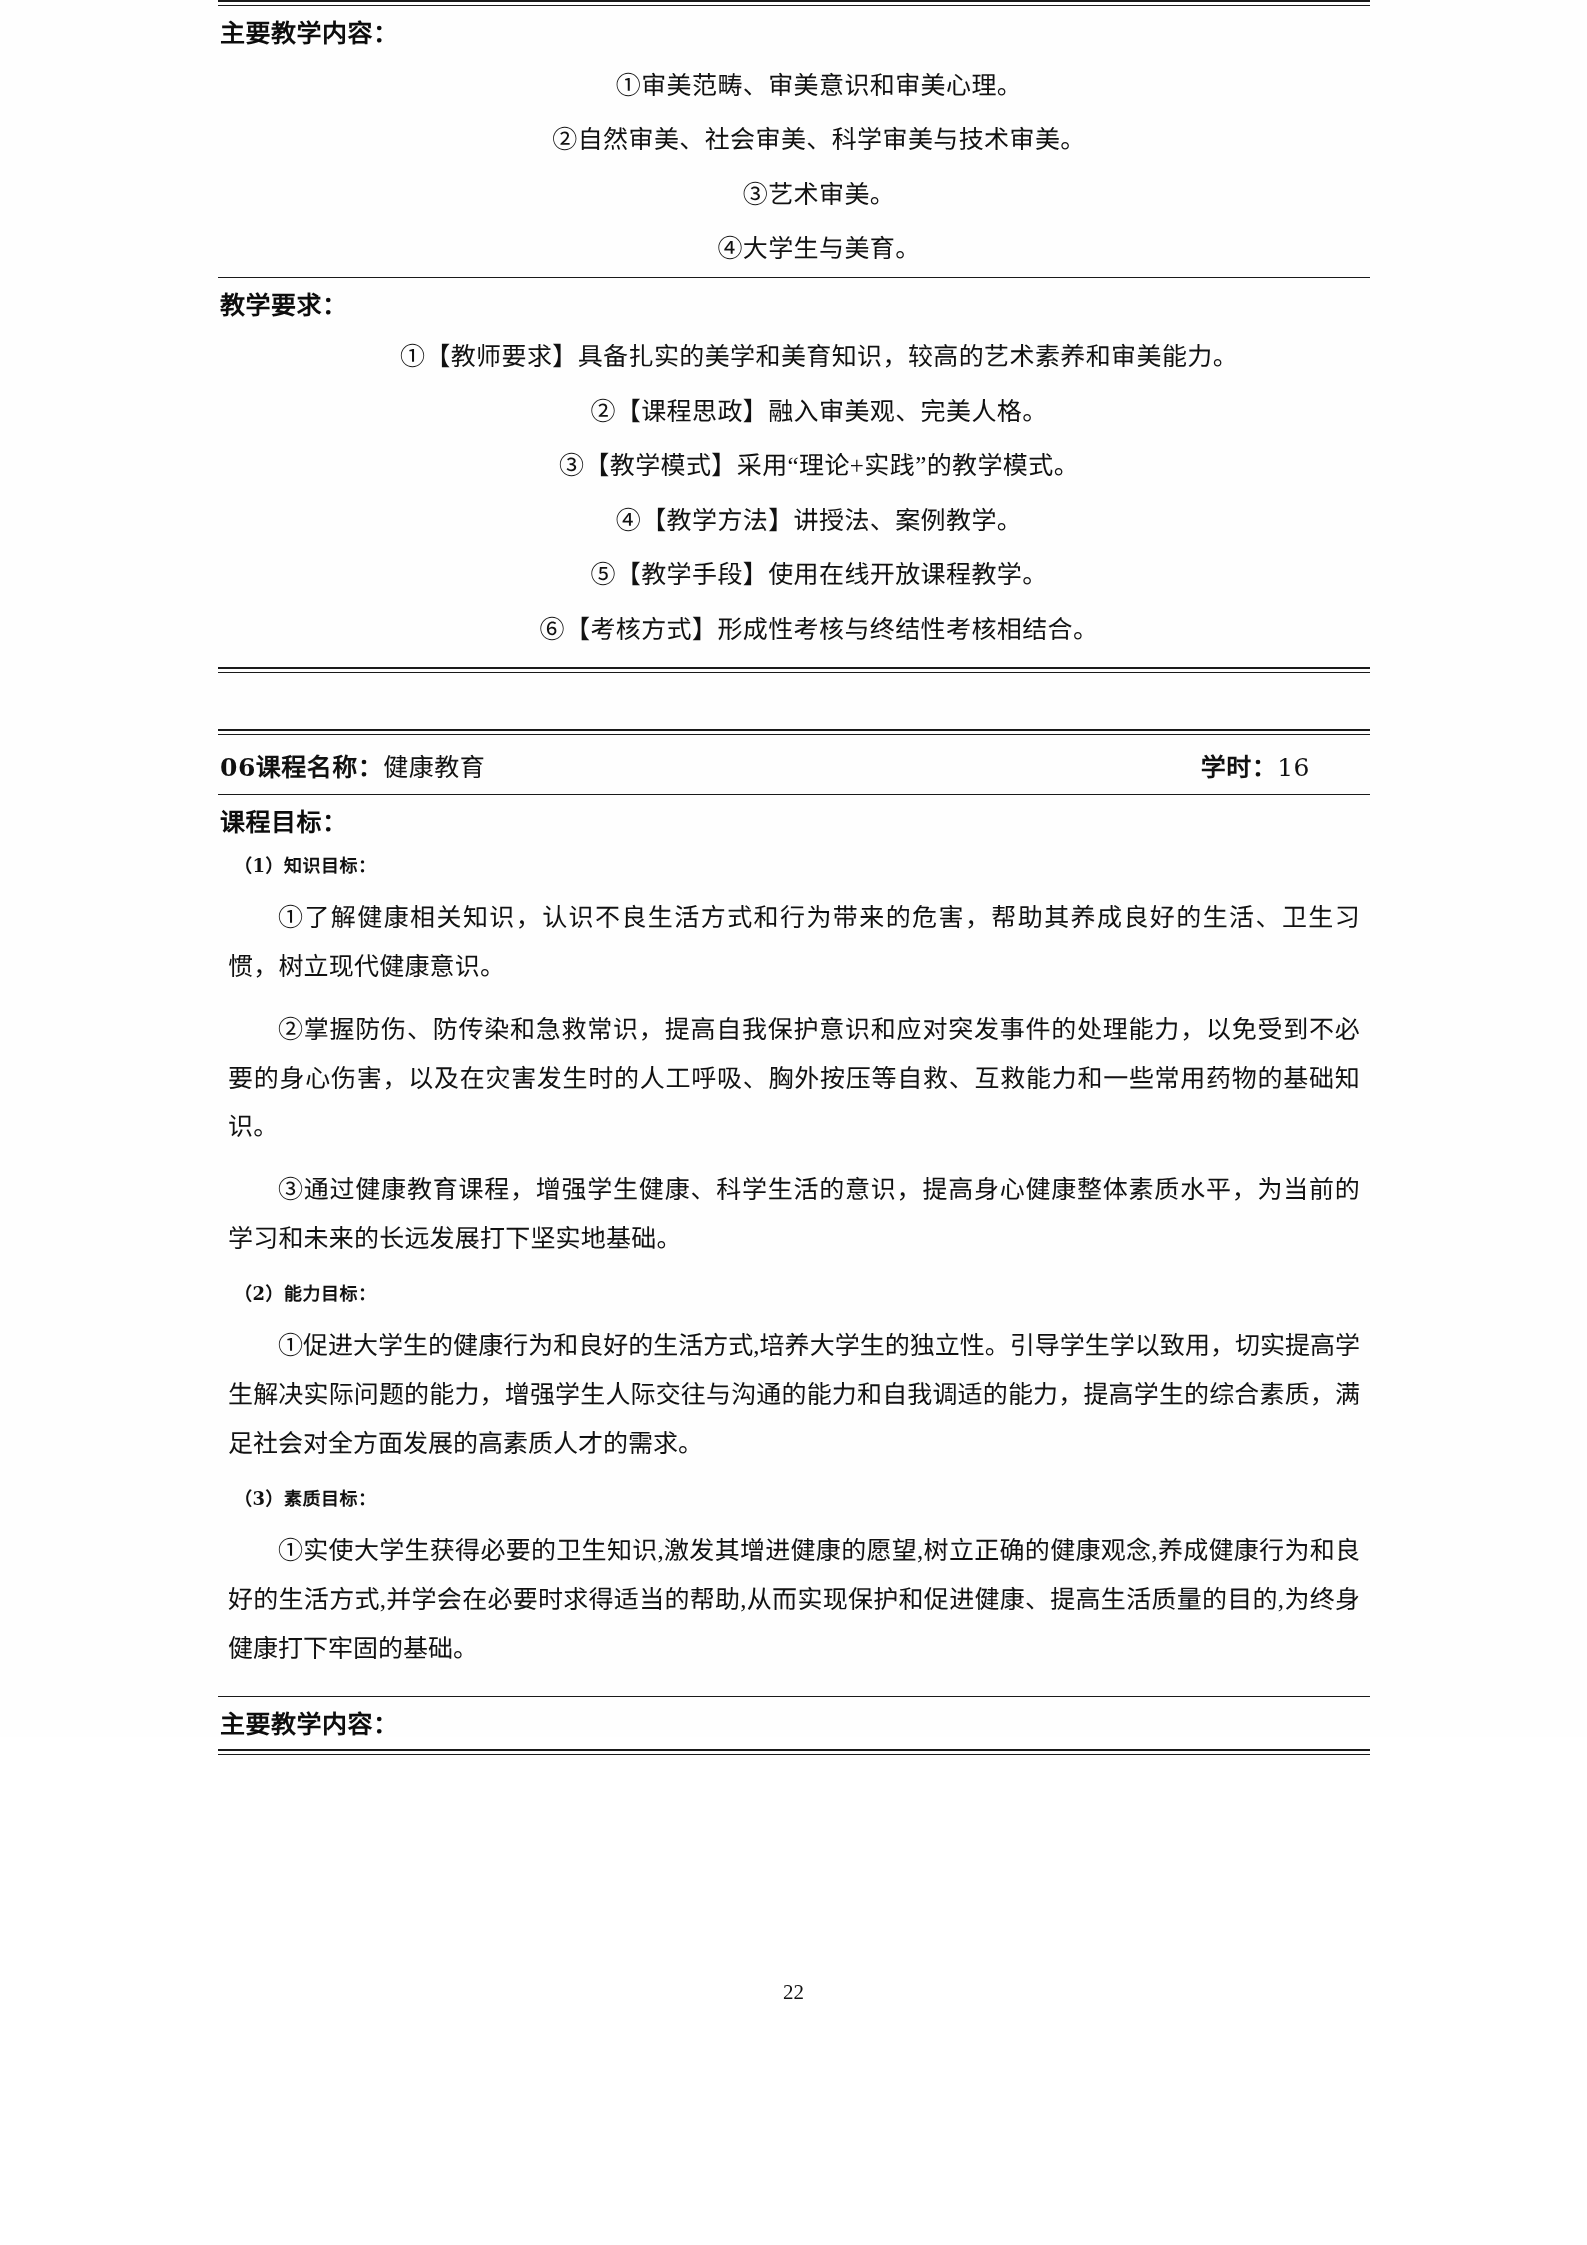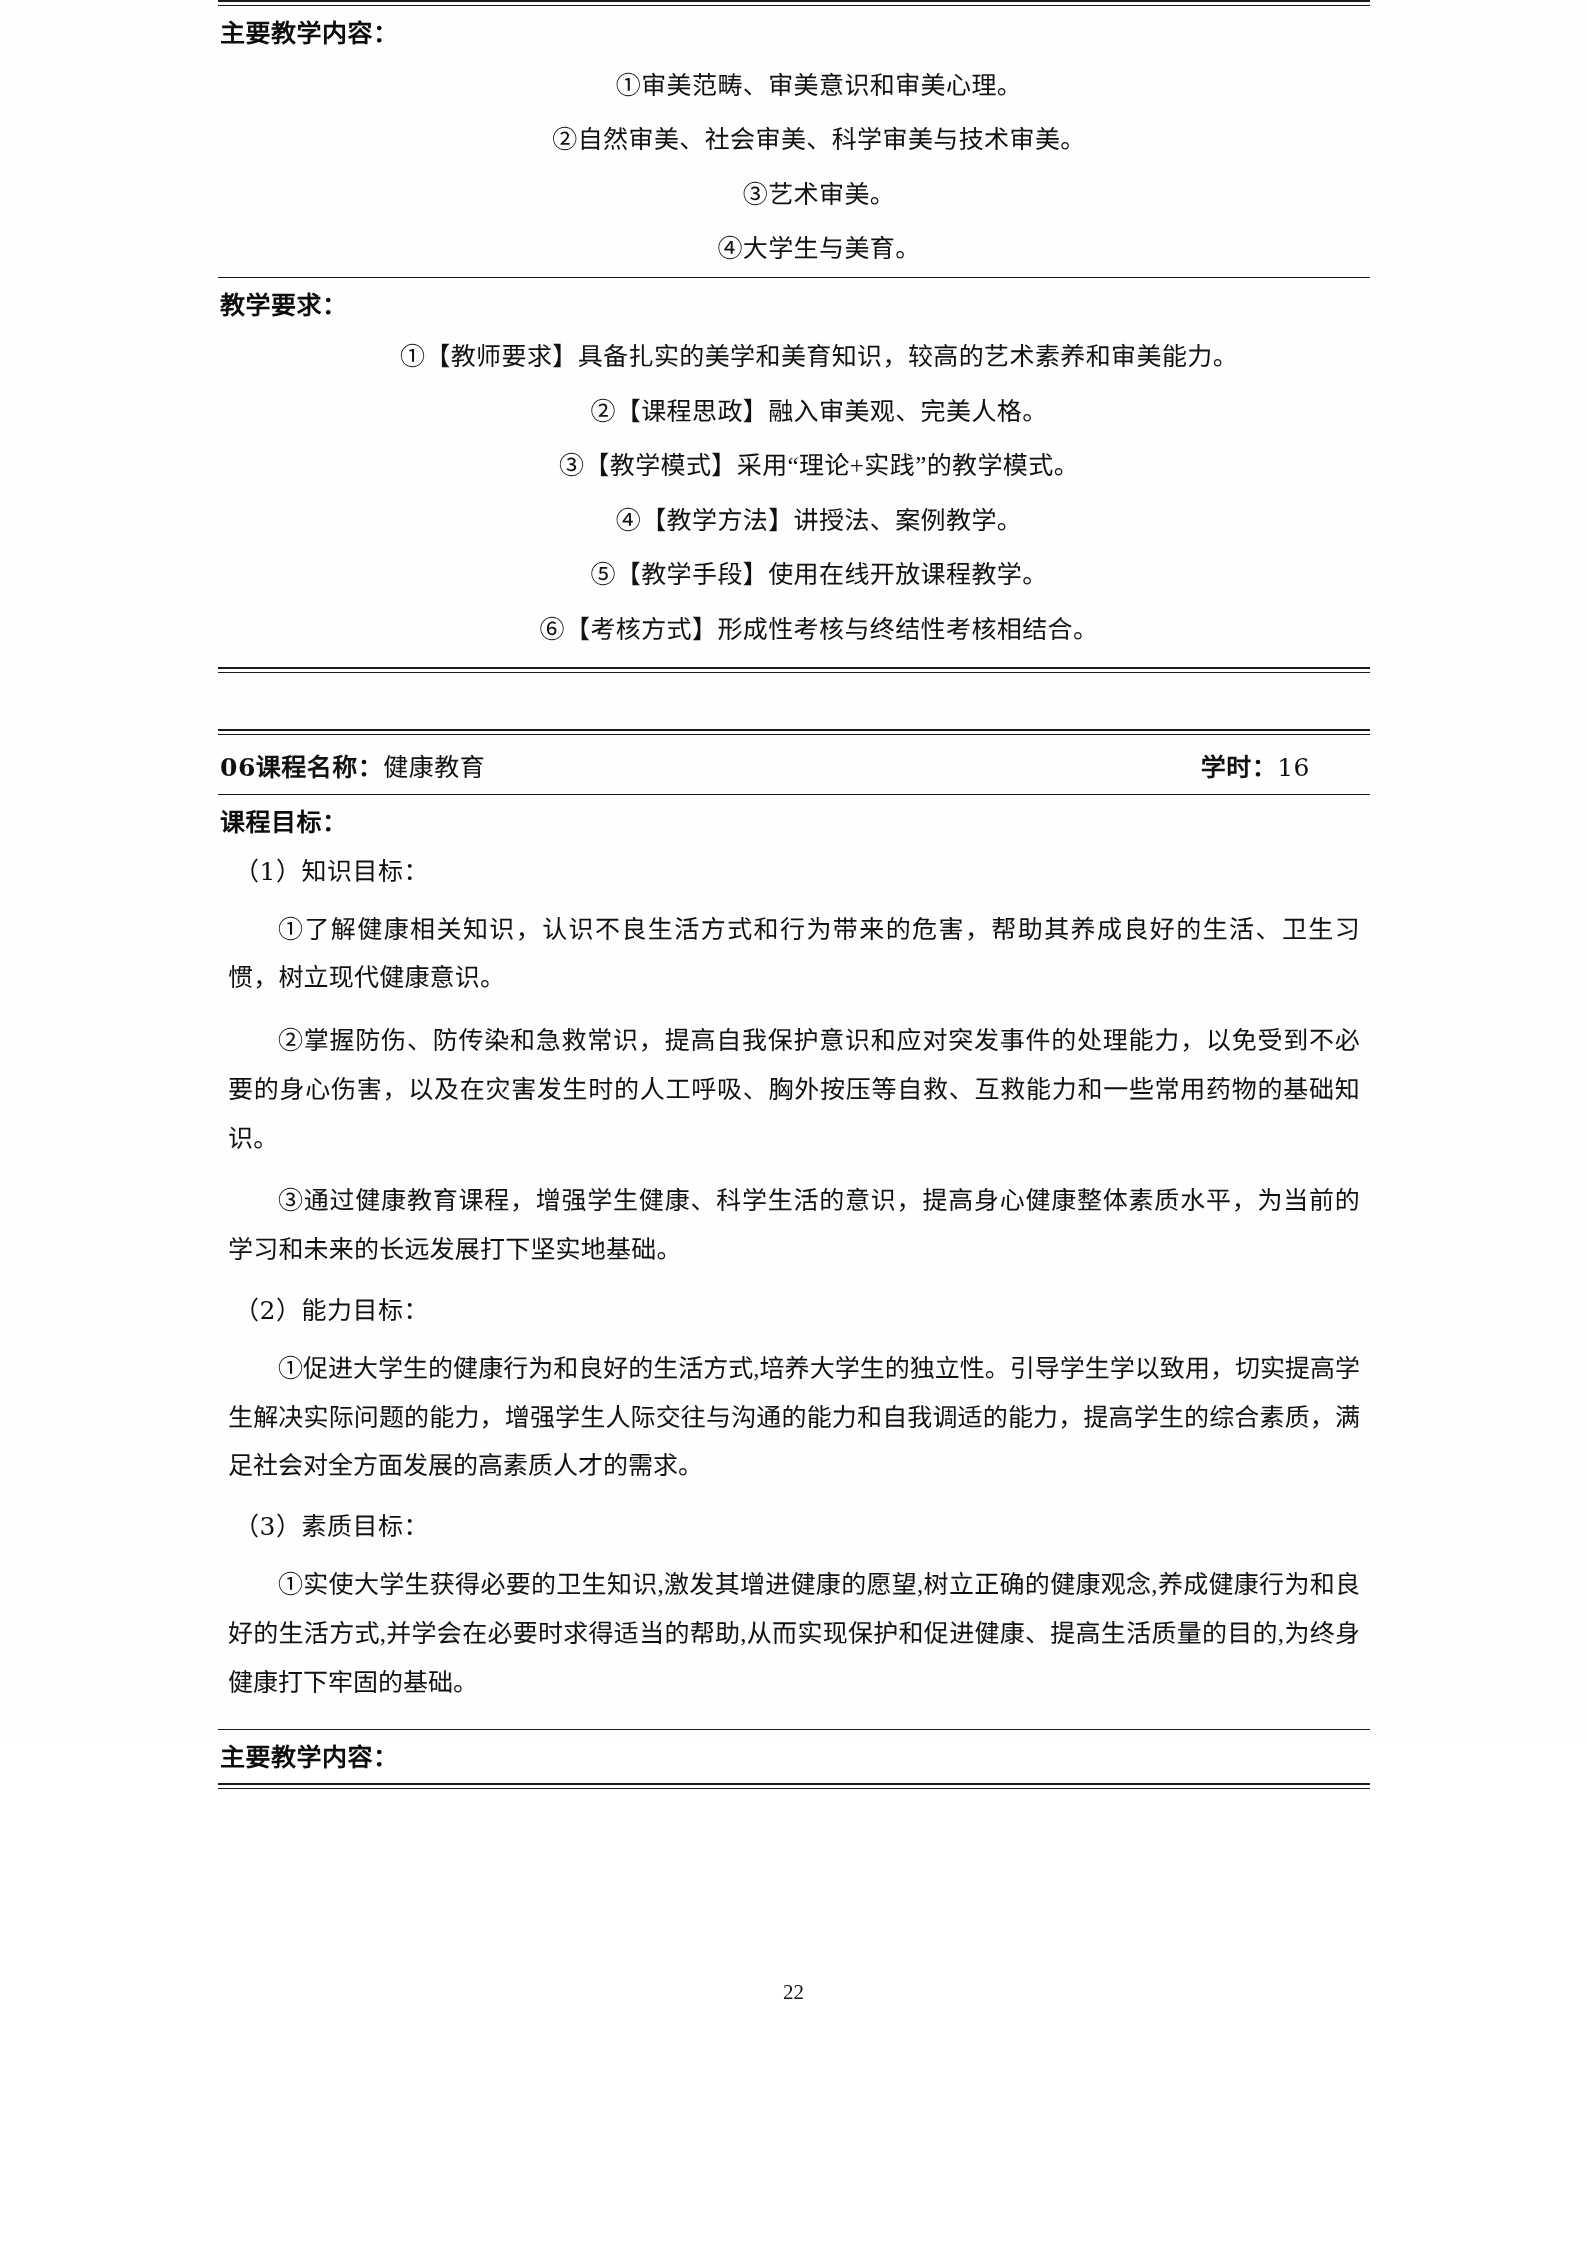--- a/index.html
+++ b/index.html
@@ -73,22 +73,22 @@
     text-indent: 50px;
     margin: 10px;
     padding: 2px 0 2px 0;
     color: #111;
   }
   .para.tight {
     letter-spacing: 0px;
   }
   .subhead {
     font-family: "DejaVu Serif", "Liberation Serif", serif;
-    font-weight: normal;
-    font-size: 25px;
+    font-weight: bold;
+    font-size: 18px;
     line-height: 1.6;
     text-indent: 16px;
     padding: 4px 0 2px 0;
     letter-spacing: 0.5px;
   }
 
   
   .course-bar {
     display: flex;
     justify-content: space-between;

